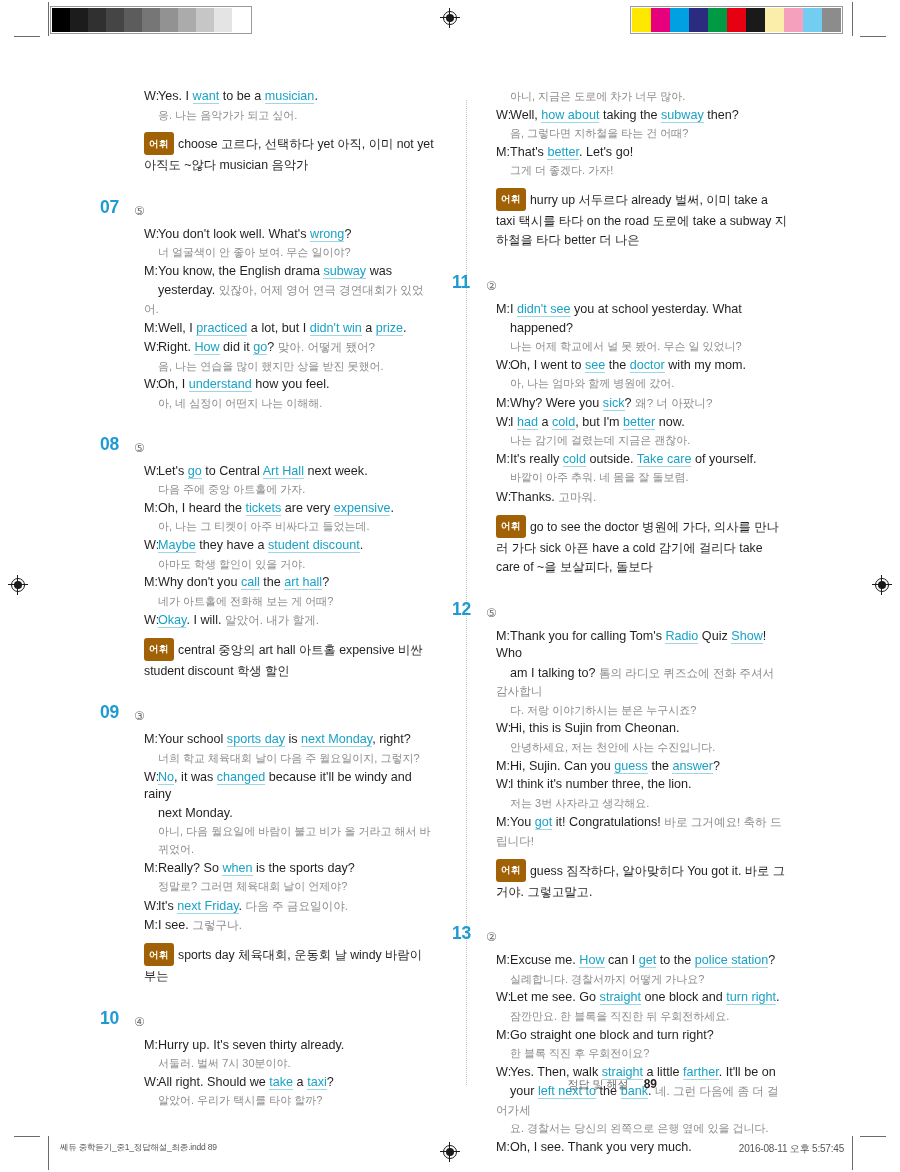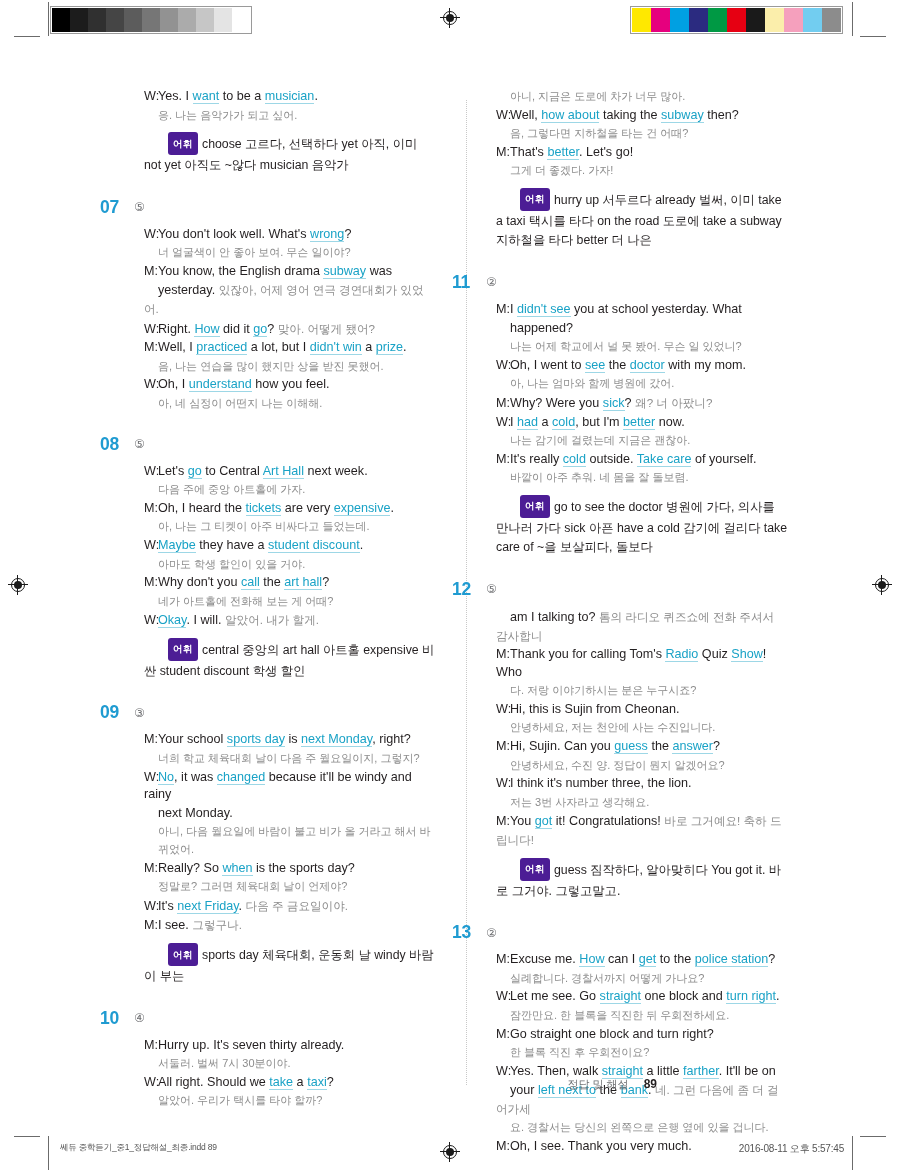--- a/index.html
+++ b/index.html
@@ -59,42 +59,42 @@
   .col { width: 308px; float: left; }
   .col-left { margin-right: 44px; }
   .divider {
     position: absolute; left: 466px; top: 50px;
     width: 1px; height: 985px;
     border-left: 1px dotted #c8c8c8;
   }
 
   
   .qblock { margin-bottom: 21px; position: relative; }
-  .qhead { display: flex; align-items: center; margin-bottom: 8px; }
+  .qhead { display: flex; align-items: flex-end; margin-bottom: 8px; }
   .qnum {
     font-size: 17.5px; font-weight: bold; color: #1f9bd1;
     letter-spacing: -0.3px; width: 30px; margin-left: -28px;
   }
   .qans { font-size: 12px; color: #6d6e71; margin-left: 4px; }
 
   .lines { padding-left: 16px; }
   .line { font-size: 12.6px; line-height: 17.6px; margin-bottom: 1px; color: #231f20; }
   .spk { display: inline-block; width: 14px; }
   .en { color: #231f20; }
   .ko { color: #8c8c8c; font-size: 11.6px; }
   .kline { color: #8c8c8c; font-size: 11px; line-height: 17.6px; padding-left: 14px; margin-bottom: 1px; }
   .hl { color: #19a2c6; border-bottom: 1px solid #9dd7e6; }
 
   
   .vocab { margin-top: 9px; padding-left: 16px; font-size: 12.3px; line-height: 19.5px; color: #231f20; }
   .vocab-badge {
-    display: inline-block; background: #4c1d95; color: #ffffff;
+    display: inline-block; background: #a16207; color: #ffffff;
     font-size: 9.5px; font-weight: bold; border-radius: 3px;
     padding: 1.5px 5px 2px 5px; margin-right: 4px;
-    position: relative; top: -1px; letter-spacing: 0.5px; margin-left: 24px;
+    position: relative; top: -1px; letter-spacing: 0.5px;
   }
 
   
   .page-footer {
     position: absolute; right: 72px; bottom: 18px;
     font-size: 11px; color: #6d6e71;
   }
   .page-footer .label { margin-right: 12px; }
   .page-footer .pnum { color: #231f20; font-weight: bold; font-size: 12px; }
 
@@ -174,22 +174,22 @@
         <div class="qblock">
           <div class="qhead">
             <span class="qnum">07</span>
             <span class="qans">⑤</span>
           </div>
           <div class="lines">
             <div class="line"><span class="spk">W:</span><span class="en">You don't look well. What's </span><span class="hl">wrong</span><span class="en">?</span></div>
             <div class="kline">너 얼굴색이 안 좋아 보여. 무슨 일이야?</div>
             <div class="line"><span class="spk">M:</span><span class="en">You know, the English drama </span><span class="hl">subway</span><span class="en"> was</span></div>
             <div class="line"><span class="spk"></span><span class="en">yesterday. </span><span class="ko">있잖아, 어제 영어 연극 경연대회가 있었어.</span></div>
+            <div class="line"><span class="spk">M:</span><span class="en">Well, I </span><span class="hl">practiced</span><span class="en"> a lot, but I </span><span class="hl">didn't win</span><span class="en"> a </span><span class="hl">prize</span><span class="en">.</span></div>
             <div class="line"><span class="spk">W:</span><span class="en">Right. </span><span class="hl">How</span><span class="en"> did it </span><span class="hl">go</span><span class="en">? </span><span class="ko">맞아. 어떻게 됐어?</span></div>
-            <div class="line"><span class="spk">M:</span><span class="en">Well, I </span><span class="hl">practiced</span><span class="en"> a lot, but I </span><span class="hl">didn't win</span><span class="en"> a </span><span class="hl">prize</span><span class="en">.</span></div>
             <div class="kline">음, 나는 연습을 많이 했지만 상을 받진 못했어.</div>
             <div class="line"><span class="spk">W:</span><span class="en">Oh, I </span><span class="hl">understand</span><span class="en"> how you feel.</span></div>
             <div class="kline">아, 네 심정이 어떤지 나는 이해해.</div>
           </div>
         </div>
         <div class="qblock">
           <div class="qhead">
             <span class="qnum">08</span>
             <span class="qans">⑤</span>
           </div>
@@ -257,36 +257,36 @@
             <div class="line"><span class="spk">M:</span><span class="en">I </span><span class="hl">didn't see</span><span class="en"> you at school yesterday. What</span></div>
             <div class="line"><span class="spk"></span><span class="en">happened?</span></div>
             <div class="kline">나는 어제 학교에서 널 못 봤어. 무슨 일 있었니?</div>
             <div class="line"><span class="spk">W:</span><span class="en">Oh, I went to </span><span class="hl">see</span><span class="en"> the </span><span class="hl">doctor</span><span class="en"> with my mom.</span></div>
             <div class="kline">아, 나는 엄마와 함께 병원에 갔어.</div>
             <div class="line"><span class="spk">M:</span><span class="en">Why? Were you </span><span class="hl">sick</span><span class="en">? </span><span class="ko">왜? 너 아팠니?</span></div>
             <div class="line"><span class="spk">W:</span><span class="en">I </span><span class="hl">had</span><span class="en"> a </span><span class="hl">cold</span><span class="en">, but I'm </span><span class="hl">better</span><span class="en"> now.</span></div>
             <div class="kline">나는 감기에 걸렸는데 지금은 괜찮아.</div>
             <div class="line"><span class="spk">M:</span><span class="en">It's really </span><span class="hl">cold</span><span class="en"> outside. </span><span class="hl">Take care</span><span class="en"> of yourself.</span></div>
             <div class="kline">바깥이 아주 추워. 네 몸을 잘 돌보렴.</div>
+            <div class="line"><span class="spk">W:</span><span class="en">Thanks. </span><span class="ko">고마워.</span></div>
           </div>
           <div class="vocab"><span class="vocab-badge">어휘</span><span>go to see the doctor 병원에 가다, 의사를 만나러 가다 sick 아픈 have a cold 감기에 걸리다 take care of ~을 보살피다, 돌보다</span></div>
         </div>
         <div class="qblock">
           <div class="qhead">
             <span class="qnum">12</span>
             <span class="qans">⑤</span>
           </div>
           <div class="lines">
+            <div class="line"><span class="spk">M:</span><span class="en">Thank you for calling Tom's </span><span class="hl">Radio</span><span class="en"> Quiz </span><span class="hl">Show</span><span class="en">! Who</span></div>
             <div class="line"><span class="spk"></span><span class="en">am I talking to? </span><span class="ko">톰의 라디오 퀴즈쇼에 전화 주셔서 감사합니</span></div>
-            <div class="line"><span class="spk">M:</span><span class="en">Thank you for calling Tom's </span><span class="hl">Radio</span><span class="en"> Quiz </span><span class="hl">Show</span><span class="en">! Who</span></div>
             <div class="kline">다. 저랑 이야기하시는 분은 누구시죠?</div>
             <div class="line"><span class="spk">W:</span><span class="en">Hi, this is Sujin from Cheonan.</span></div>
             <div class="kline">안녕하세요, 저는 천안에 사는 수진입니다.</div>
             <div class="line"><span class="spk">M:</span><span class="en">Hi, Sujin. Can you </span><span class="hl">guess</span><span class="en"> the </span><span class="hl">answer</span><span class="en">?</span></div>
-            <div class="kline">안녕하세요, 수진 양. 정답이 뭔지 알겠어요?</div>
             <div class="line"><span class="spk">W:</span><span class="en">I think it's number three, the lion.</span></div>
             <div class="kline">저는 3번 사자라고 생각해요.</div>
             <div class="line"><span class="spk">M:</span><span class="en">You </span><span class="hl">got</span><span class="en"> it! Congratulations! </span><span class="ko">바로 그거예요! 축하 드립니다!</span></div>
           </div>
           <div class="vocab"><span class="vocab-badge">어휘</span><span>guess 짐작하다, 알아맞히다 You got it. 바로 그거야. 그렇고말고.</span></div>
         </div>
         <div class="qblock">
           <div class="qhead">
             <span class="qnum">13</span>
             <span class="qans">②</span>

